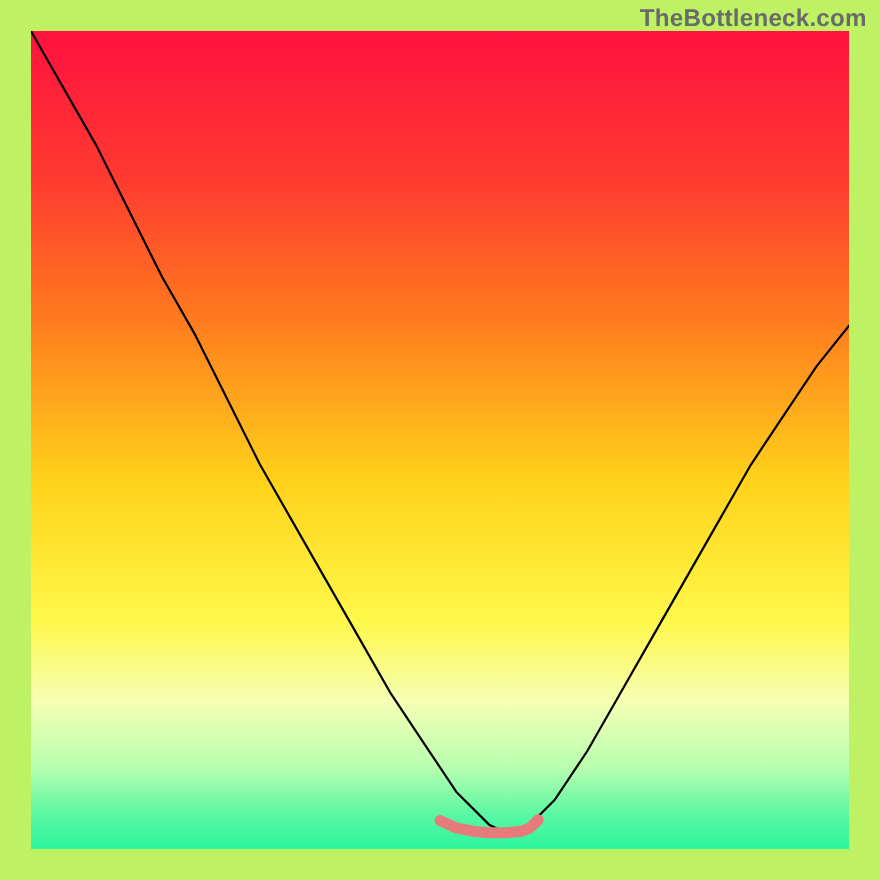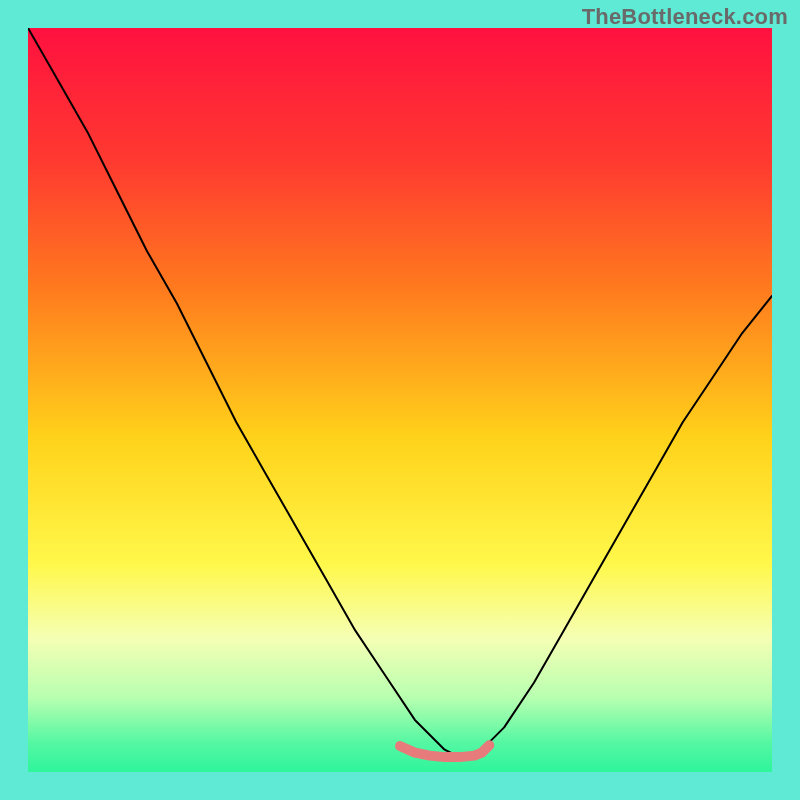--- a/index.html
+++ b/index.html
@@ -9,21 +9,21 @@
     height: 800px;
     background: #000;
     overflow: hidden;
   }
   .frame {
     position: absolute;
     left: 0;
     top: 0;
     width: 800px;
     height: 800px;
-    background: #5eead4;
+    background: #bef264;
   }
   .plot-area {
     position: absolute;
     left: 28px;
     top: 28px;
     width: 744px;
     height: 744px;
     overflow: hidden;
   }
   .plot-area svg {

